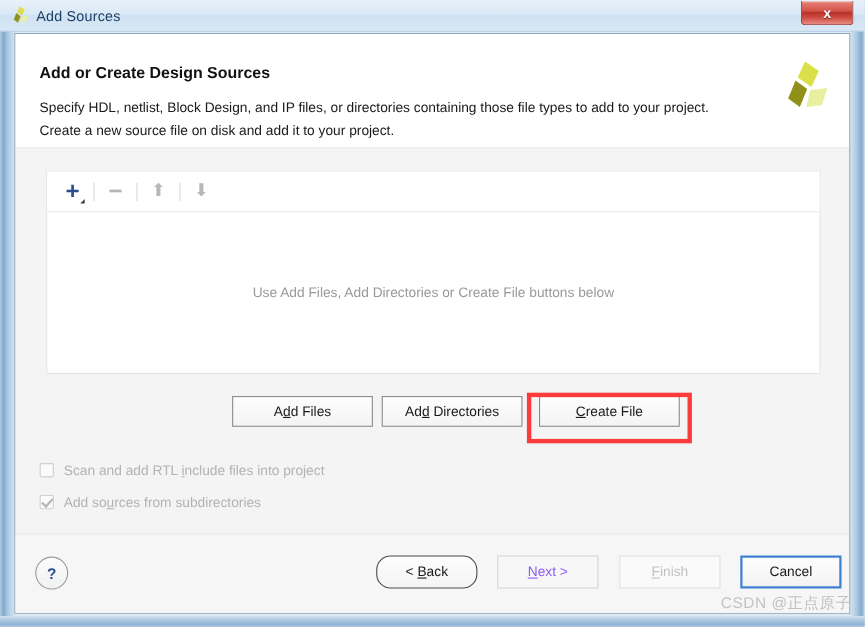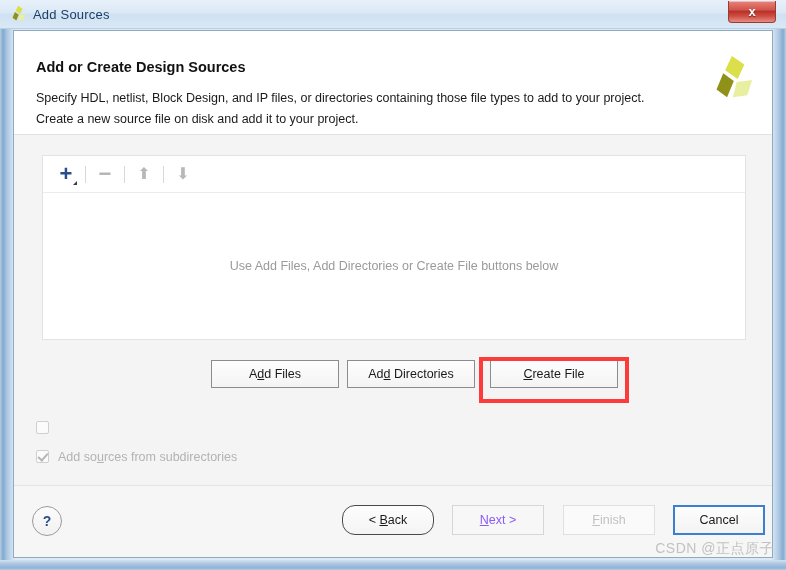--- a/index.html
+++ b/index.html
@@ -419,20 +419,21 @@
         </div>
         <div class="btn action-btn" id="btn-create-file">
           <span><span></span><span class="mnem">C</span><span>reate File</span></span>
         </div>
         <div class="highlight-box"></div>
       </div>
 
       <div class="checks">
         <div class="check-row">
           <span class="cbox"></span>
+          <span class="check-label"><span>Scan and add RTL </span><span class="mnem">i</span><span>nclude files into project</span></span>
         </div>
         <div class="check-row">
           <span class="cbox checked"></span>
           <span class="check-label"><span>Add so</span><span class="mnem">u</span><span>rces from subdirectories</span></span>
         </div>
       </div>
 
       <div class="footer-sep"></div>
       <div class="footer">
         <div class="help-button">?</div>

